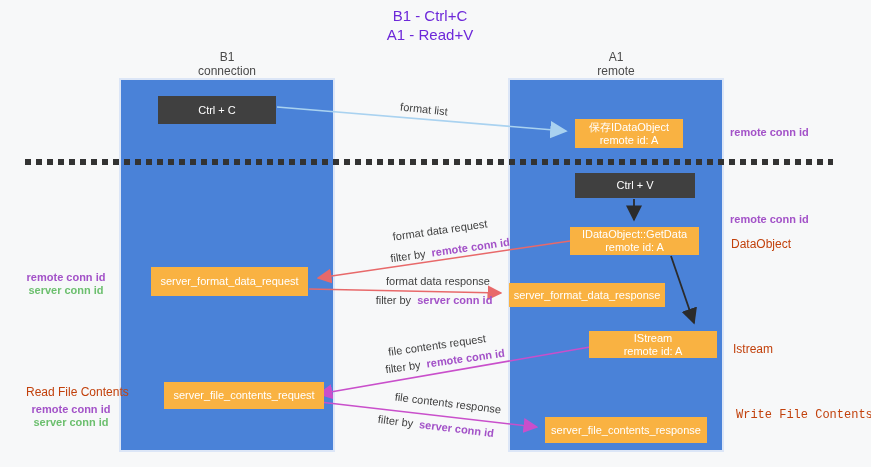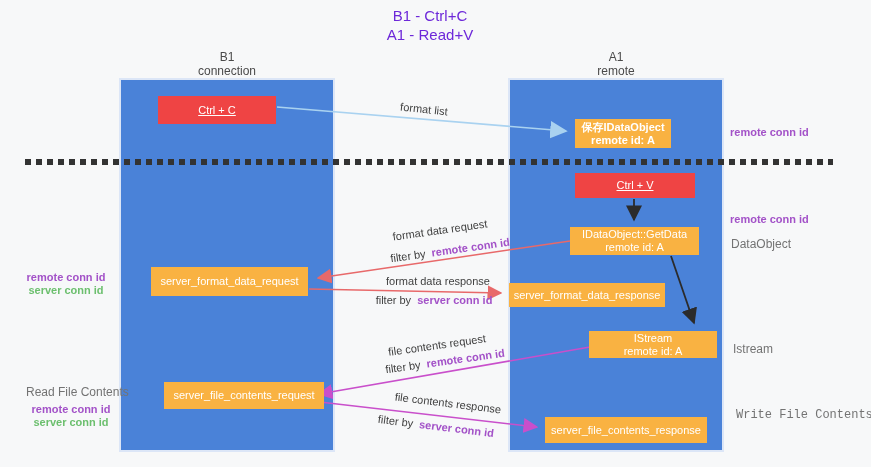--- a/index.html
+++ b/index.html
@@ -12,30 +12,30 @@
   .abs{position:absolute;}
   .title{left:0;top:6px;width:860px;text-align:center;font-size:15px;line-height:19px;color:#6d28d9;}
   .col-header{text-align:center;font-size:12px;line-height:14px;color:#4a4a4a;}
   .column{background:#4a82d8;border:2px solid #dce6f7;box-sizing:border-box;}
   .dashes{height:6px;background:repeating-linear-gradient(90deg,#333 0 6px,transparent 6px 11px);}
   .node{
     box-sizing:border-box;color:#fff;font-size:11px;line-height:13px;
     display:flex;flex-direction:column;align-items:center;justify-content:center;
     text-align:center;white-space:nowrap;overflow:hidden;
   }
-  .green{background:#ef4444;text-decoration:underline;}
+  .green{background:#404040;}
   .orange{background:#f9b242;}
   .lbl{font-size:11px;white-space:nowrap;color:#3f3f3f;}
   .ctr{transform:translate(-50%,-50%);}
   .r-neg{transform:translate(-50%,-50%) rotate(-8deg);}
   .r-pos{transform:translate(-50%,-50%) rotate(7deg);}
   .purple{color:#a352c8;font-weight:bold;}
   .greenTxt{color:#6cbf6e;font-weight:bold;}
   .side{font-size:11px;line-height:12px;white-space:nowrap;}
-  .plain{font-size:12px;color:#737373;white-space:nowrap;}
+  .plain{font-size:12px;color:#c2410c;white-space:nowrap;}
   svg.arrows{position:absolute;left:0;top:0;pointer-events:none;}
 </style>
 </head>
 <body>
 
 <div class="canvas">
 
   <div class="abs title">
     <div>B1 - Ctrl+C</div>
     <div>A1 - Read+V</div>
@@ -76,21 +76,21 @@
     <line x1="309" y1="289" x2="501" y2="293" stroke="#e8696a" stroke-width="1.5" marker-end="url(#ah-red)"></line>
     <line x1="671" y1="256" x2="694" y2="323" stroke="#2b2b2b" stroke-width="1.8" marker-end="url(#ah-blk)"></line>
     <line x1="590" y1="347" x2="319" y2="394" stroke="#c94fcb" stroke-width="1.5" marker-end="url(#ah-mag)"></line>
     <line x1="311" y1="401" x2="537" y2="427" stroke="#c94fcb" stroke-width="1.5" marker-end="url(#ah-mag)"></line>
   </svg>
 
   <div class="abs node green" style="left:158px;top:96px;width:118px;height:28px;">
     <span>Ctrl + C</span>
   </div>
 
-  <div class="abs node orange" style="left:575px;top:119px;width:96px;height:29px;font-weight:bold;">
+  <div class="abs node orange" style="left:575px;top:119px;width:108px;height:29px;">
     <span>保存IDataObject</span>
     <span>remote id: A</span>
   </div>
 
   <div class="abs node green" style="left:575px;top:173px;width:120px;height:25px;">
     <span>Ctrl + V</span>
   </div>
 
   <div class="abs node orange" style="left:570px;top:227px;width:129px;height:28px;">
     <span>IDataObject::GetData</span>

